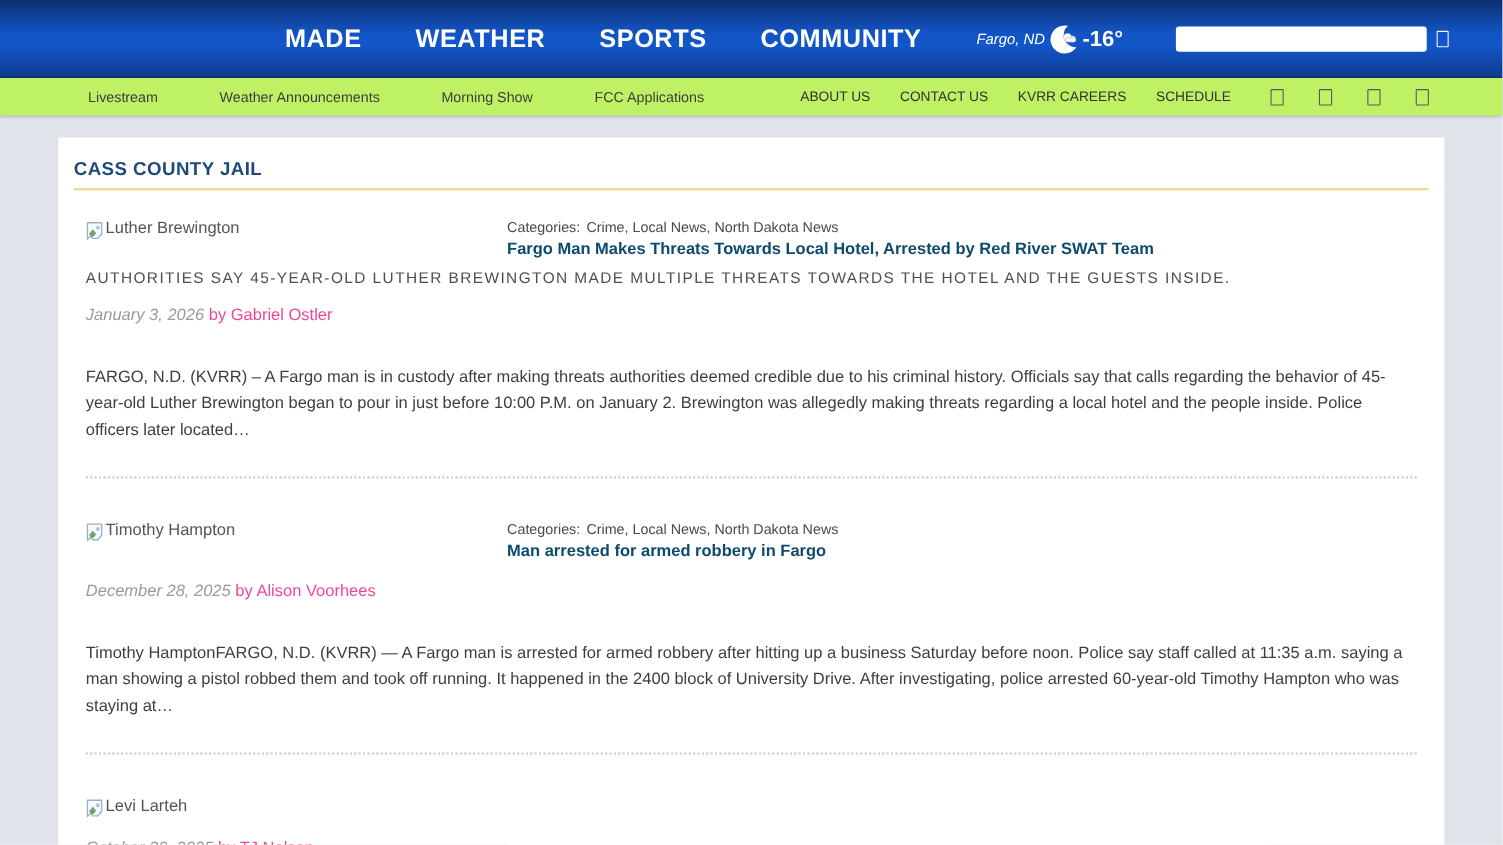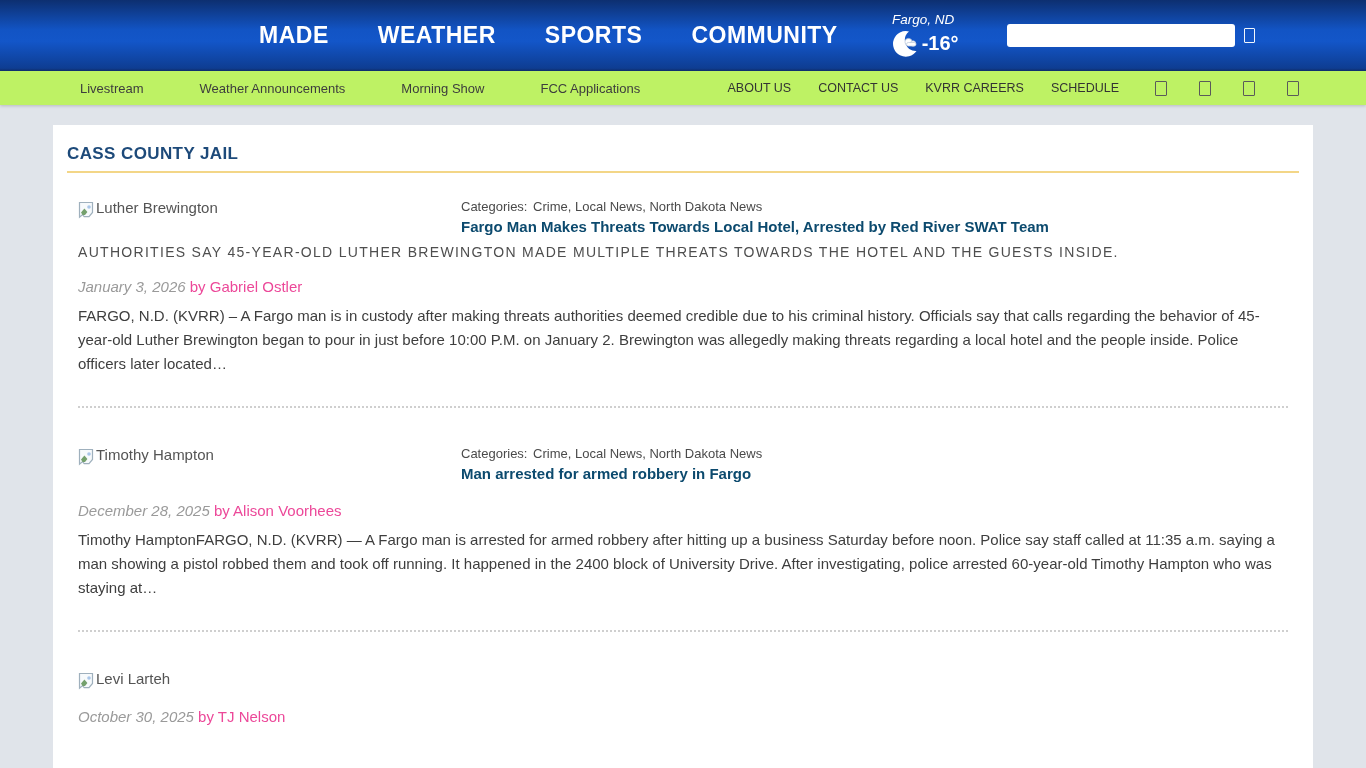--- a/index.html
+++ b/index.html
@@ -12,21 +12,21 @@
     background: linear-gradient(180deg, #0d2f70 0%, #1254c4 42%, #1356c9 58%, #0e3d92 96%, #112f6e 100%);
     display: flex;
     align-items: center;
   }
   .logo-area { width: 259px; height: 100%; flex: none; }
   .main-nav { display: flex; gap: 49px; align-items: center; }
   .main-nav a {
     color: #fff; font-size: 23px; font-weight: 700; letter-spacing: 0.5px;
     text-decoration: none; cursor: pointer; white-space: nowrap;
   }
-  .weather { margin-left: 50px; display: flex; flex-direction: column; align-items: center; cursor: pointer; }
+  .weather { margin-left: 50px; display: flex; flex-direction: row; align-items: center; cursor: pointer; }
   .weather-loc { color: #fff; font-style: italic; font-size: 13.5px; }
   .weather-row { display: flex; align-items: center; gap: 4px; margin-top: 1px; }
   .weather-temp { color: #fff; font-size: 20px; font-weight: 700; }
   .moon-icon { display: inline-flex; }
   .search-area { margin-left: 48px; display: flex; align-items: center; }
   .search-input {
     width: 228px; height: 23px; border: none; border-radius: 3px;
     background: #fff; outline: none; padding: 0 8px; font-size: 13px;
   }
   .search-btn { background: none; border: none; margin-left: 9px; cursor: pointer; display: flex; align-items: center; }
@@ -73,21 +73,21 @@
   .post-title {
     display: block; margin-top: 4px; font-size: 15px; font-weight: 700;
     color: #0c4a6e; line-height: 1.25; text-decoration: none; cursor: pointer;
   }
   .post-subtitle {
     margin-top: 7px; font-size: 14px; letter-spacing: 1.3px; color: #4e4e4e;
   }
   .post-meta { margin-top: 18px; font-size: 15px; }
   .post-date { font-style: italic; color: #9a9a9a; }
   .post-author { color: #ec4899; }
-  .post-excerpt { margin-top: 9px; font-size: 15px; line-height: 24px; color: #3e3e3e; }
+  .post-excerpt { margin-top: 36px; font-size: 15px; line-height: 24px; color: #3e3e3e; }
   .post-divider { border-top: 2px dotted #cfcfcf; margin-top: 30px; }
 </style>
 </head>
 <body>
 
 <header class="topbar">
   <div class="logo-area"></div>
   <nav class="main-nav">
     <a>MADE</a>
     <a>WEATHER</a>

